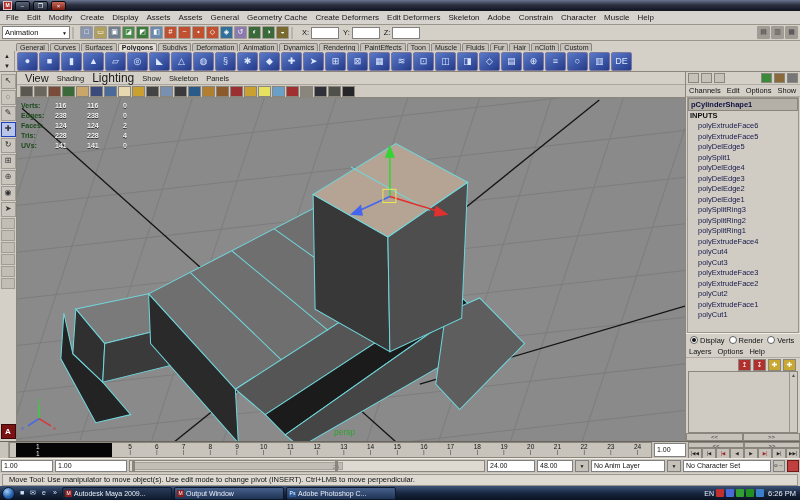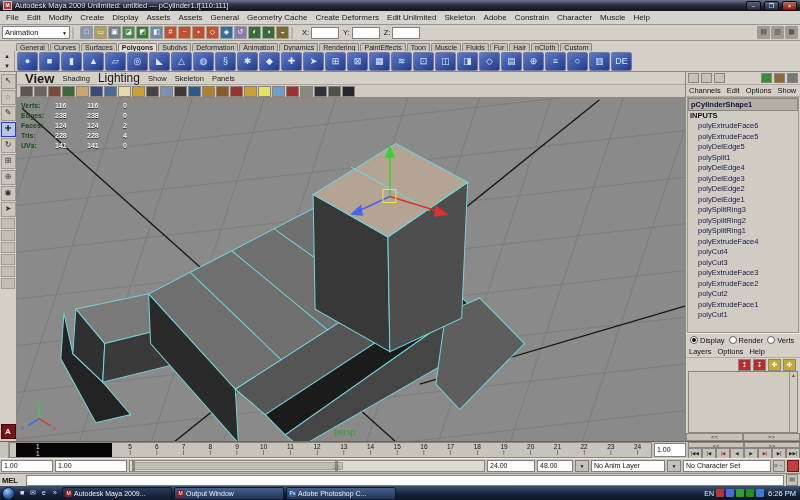--- a/index.html
+++ b/index.html
@@ -124,39 +124,38 @@
   .tray-ic{width:8px;height:8px;border-radius:1px;}
   #clock{font-size:7.5px;padding:0 2px;}
 </style>
 </head>
 <body>
 
 <div id="screen">
 
   <div id="titlebar" class="row">
     <span class="appicon">M</span>
-    <span class="ttl">Autodesk Maya 2009 Unlimited: untitled --- pCylinder1.f[110:111]</span>
     <span class="winbtn">–</span>
     <span class="winbtn">❐</span>
     <span class="winbtn close">×</span>
   </div>
 
   <div id="menubar" class="row">
 
   <span class="menu-item">File</span>
       <span class="menu-item">Edit</span>
       <span class="menu-item">Modify</span>
       <span class="menu-item">Create</span>
       <span class="menu-item">Display</span>
       <span class="menu-item">Assets</span>
       <span class="menu-item">Assets</span>
       <span class="menu-item">General</span>
       <span class="menu-item">Geometry Cache</span>
       <span class="menu-item">Create Deformers</span>
-      <span class="menu-item">Edit Unlimited</span>
+      <span class="menu-item">Edit Deformers</span>
       <span class="menu-item">Skeleton</span>
       <span class="menu-item">Adobe</span>
       <span class="menu-item">Constrain</span>
       <span class="menu-item">Character</span>
       <span class="menu-item">Muscle</span>
       <span class="menu-item">Help</span>
     </div>
 
   <div id="statusline" class="row">
     <div id="menuset">
@@ -276,21 +275,21 @@
       <div class="layoutbtn"></div>
       <div class="layoutbtn"></div>
       <div class="layoutbtn"></div>
       <div class="layoutbtn"></div>
       <div id="maya-logo">A</div>
     </div>
 
     <div id="viewport">
       <div id="vp-menu">
 
-      <span class="menu-item" style="font-size:13px;font-weight:bold;">View</span>
+      <span class="menu-item" style="font-size:11px;">View</span>
           <span class="menu-item" style="font-size:7.5px;">Shading</span>
           <span class="menu-item" style="font-size:12px;">Lighting</span>
           <span class="menu-item" style="font-size:7.5px;">Show</span>
           <span class="menu-item" style="font-size:7.5px;">Skeleton</span>
           <span class="menu-item" style="font-size:7.5px;">Panels</span>
         </div>
       <div id="vp-toolbar">
 
       <span class="vpt-icon" style="background: rgb(90, 86, 80);"></span>
           <span class="vpt-icon" style="background: rgb(106, 102, 94);"></span>
@@ -627,26 +626,24 @@
     <span class="rs-field" style="width:44px;">24.00</span>
     <span class="rs-field" style="width:32px;">48.00</span>
     <span class="dd-arrow">▼</span>
     <span class="dd-field" style="width:70px;">No Anim Layer</span>
     <span class="dd-arrow">▼</span>
     <span class="dd-field" style="width:84px;">No Character Set</span>
     <span class="mini-ic" style="background:#c6c2ba;color:#333;">o→</span>
     <span class="mini-ic" style="background:#c04040;border-color:#701818;"></span>
   </div>
 
-  <div id="cmdrow">
-    <span id="mel-lbl">MEL</span>
-    <span id="mel-input"></span>
-    <span class="mini-ic" style="background:#c6c2ba;color:#444;">▤</span>
-  </div>
-
+
+  <div id="helprow">
+    <span id="help-field">Move Tool: Use manipulator to move object(s). Use edit mode to change pivot (INSERT). Ctrl+LMB to move perpendicular.</span>
+  </div>
 
   <div id="taskbar">
     <div id="startorb"></div>
     <span style="display:flex;gap:1px;">
 
     <span class="ql-ic">■</span>
         <span class="ql-ic">✉</span>
         <span class="ql-ic">e</span>
         <span class="ql-ic">»</span>
       </span>

